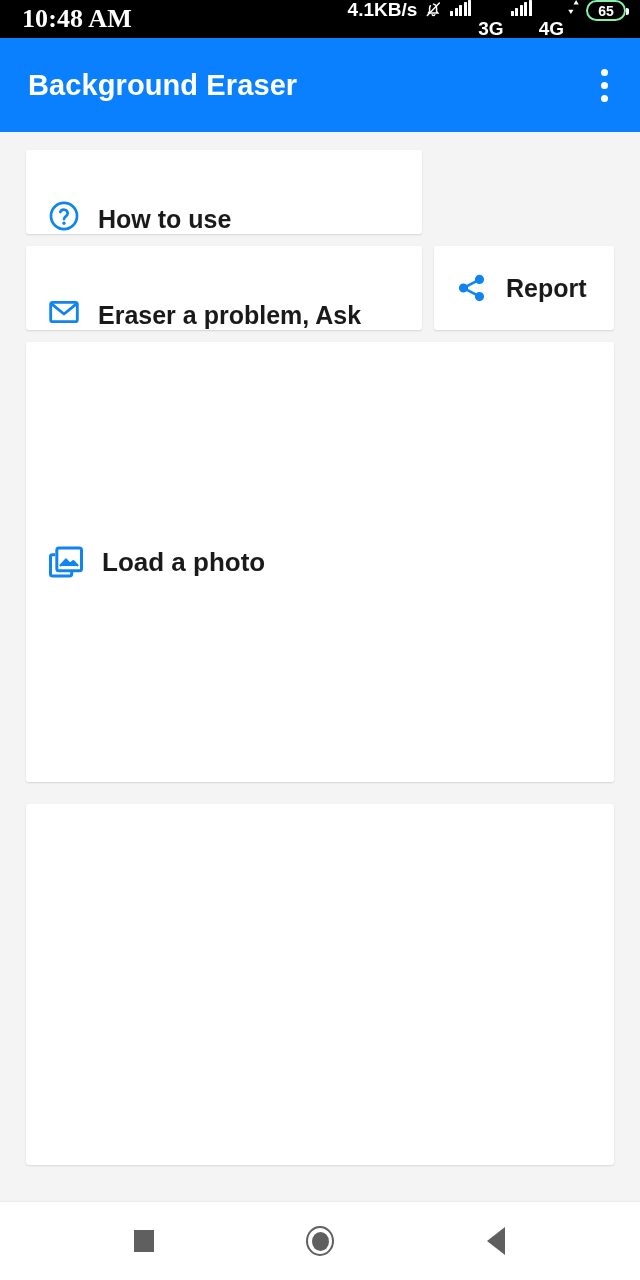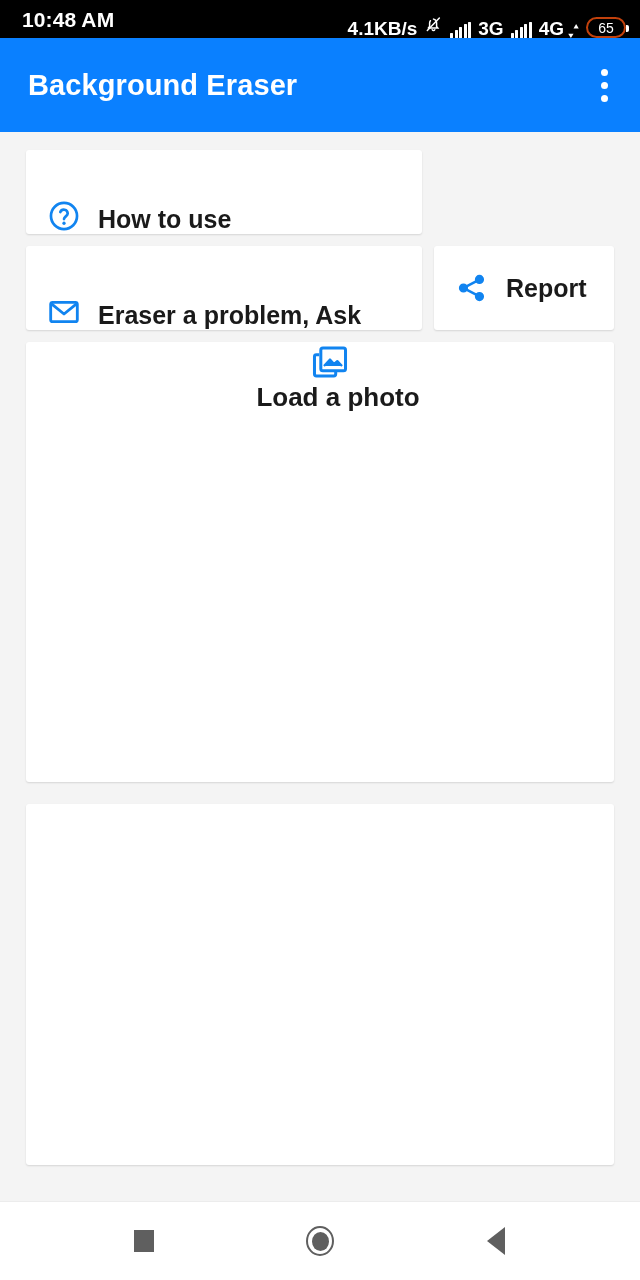--- a/index.html
+++ b/index.html
@@ -20,28 +20,29 @@
     height: 38px;
     background: #000000;
     display: flex;
     align-items: center;
     justify-content: space-between;
     padding: 0 14px 0 22px;
     box-sizing: border-box;
     color: #ffffff;
   }
   .status-clock {
-    font-size: 21px;
+    font-size: 26px;
     font-weight: bold;
     letter-spacing: 0.1px;
     line-height: 1;
+    font-family: Liberation Serif, serif;
   }
   .status-right {
     display: flex;
-    align-items: flex-end;
+    align-items: flex-start;
     gap: 7px;
   }
   .status-netspeed {
     font-size: 19px;
     font-weight: bold;
     line-height: 1;
   }
   .status-gen {
     font-size: 19px;
     font-weight: bold;
@@ -70,24 +71,24 @@
     display: flex;
     align-items: center;
     margin-left: -3px;
   }
   .battery {
     display: flex;
     align-items: center;
     justify-content: center;
     min-width: 40px;
     height: 21px;
-    border: 2px solid #c2410c;
+    border: 2px solid #86efac;
     border-radius: 11px;
     font-size: 14px;
-    font-weight: normal;
+    font-weight: bold;
     padding: 0 5px;
     box-sizing: border-box;
     position: relative;
   }
   .battery::after {
     content: "";
     position: absolute;
     right: -5px;
     top: 6px;
     width: 3px;
@@ -175,21 +176,20 @@
     background: #ffffff;
     border-radius: 3px;
     height: 440px;
     margin-top: 10px;
     display: flex;
     align-items: center;
     padding-left: 20px;
     box-sizing: border-box;
     box-shadow: 0 1px 2px rgba(0,0,0,0.13);
     cursor: pointer;
-    flex-direction: column;
   }
   .photo-card .ic {
     flex: 0 0 auto;
     display: flex;
     align-items: center;
     justify-content: center;
     width: 40px;
     height: 40px;
   }
   .photo-card .lbl {

